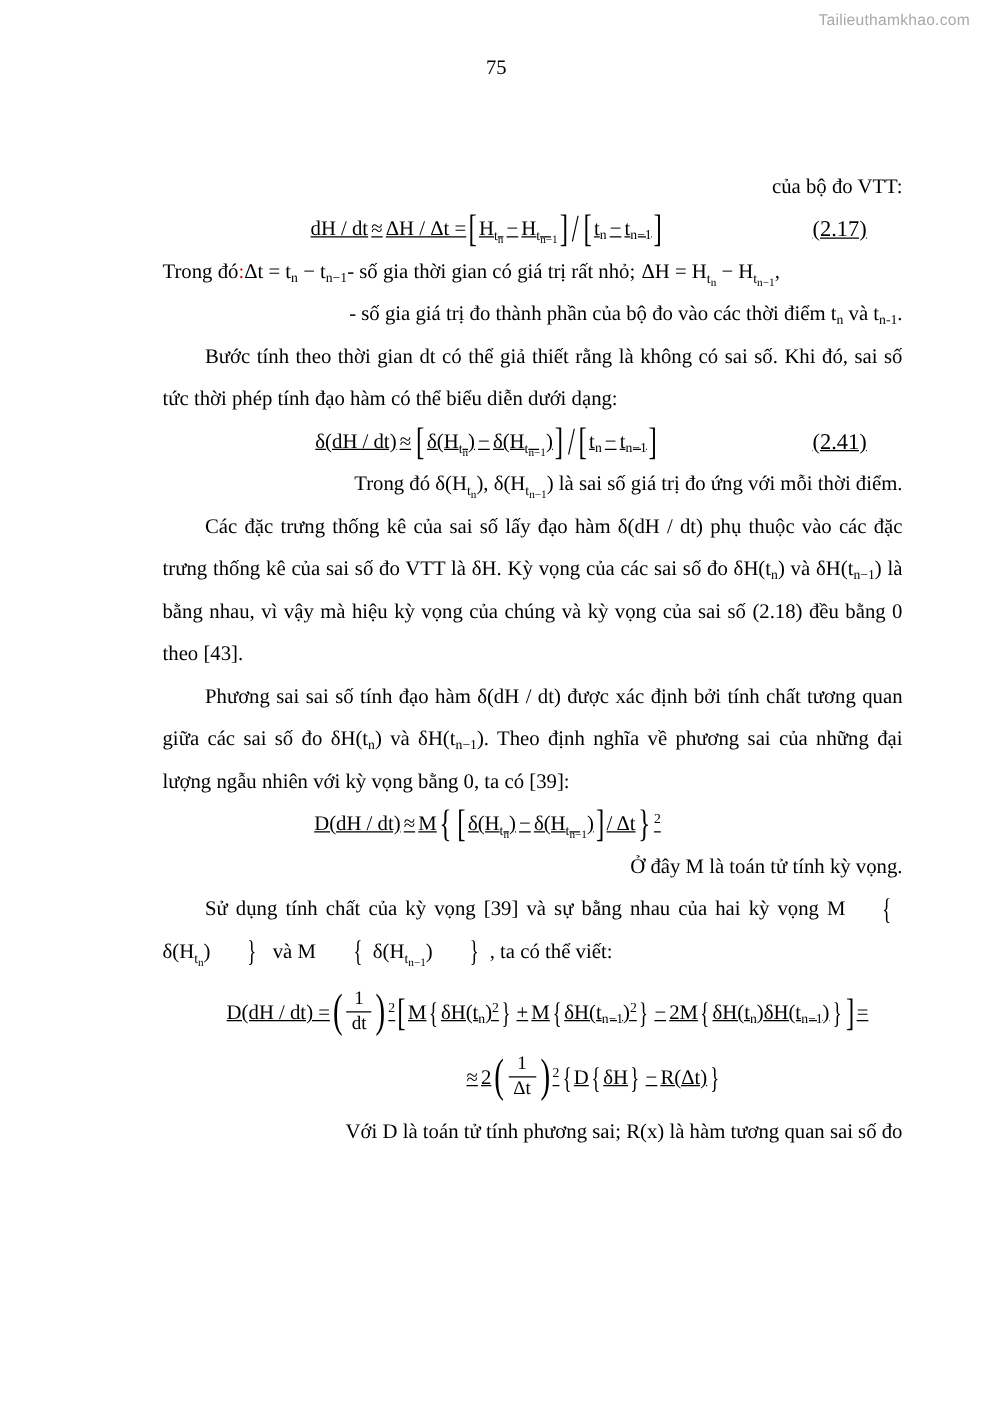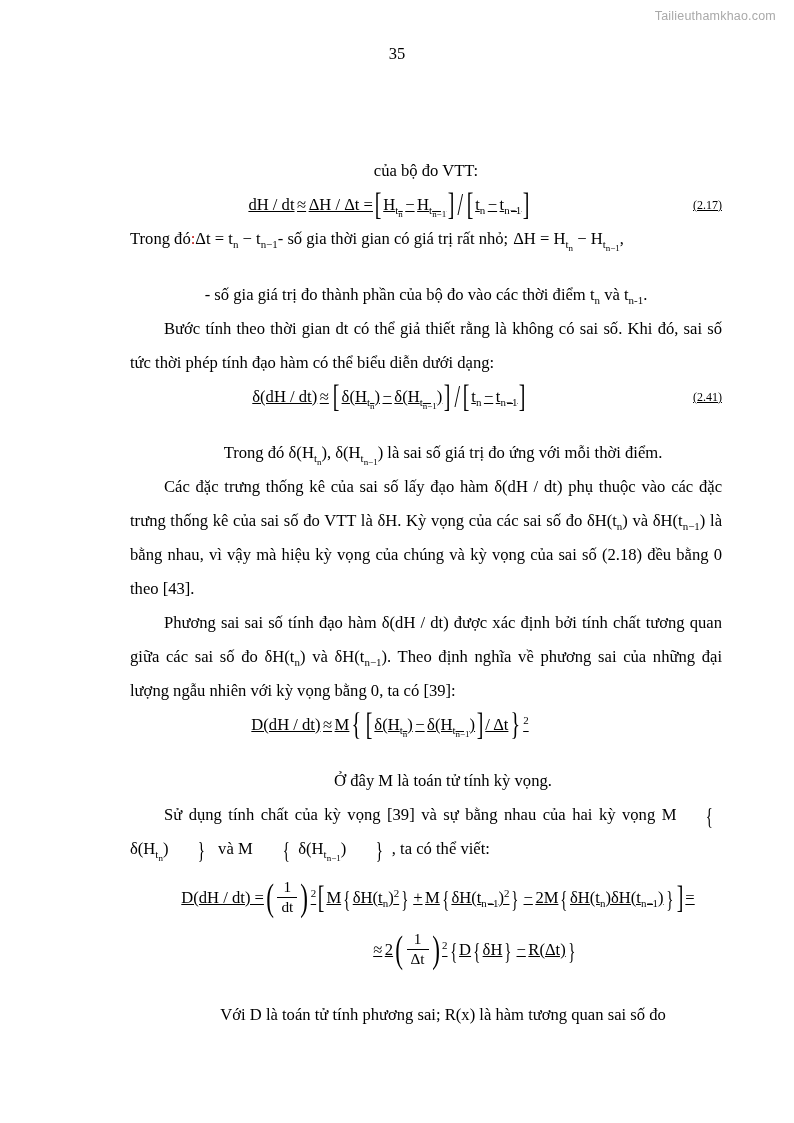--- a/index.html
+++ b/index.html
@@ -45,21 +45,21 @@
     top: 132px;
     width: 592px;
   }
   p {
     margin: 0;
     font-size: 16.6px;
     line-height: 34px;
     text-align: justify;
     text-justify: inter-word;
   }
-  p.nojust { text-align: center; margin-top: 22px; }
+  p.nojust { text-align: right; }
   .indent { text-indent: 34px; }
   .eq {
     margin: 0;
     font-size: 16.6px;
     line-height: 34px;
     position: relative;
     display: block;
     text-decoration: underline;
   }
   .eq-row {
@@ -69,22 +69,22 @@
     line-height: 34px;
   }
   .eq-body {
     flex: 1 1 auto;
     text-align: center;
     white-space: nowrap;
   }
   .eq-num {
     flex: 0 0 auto;
     width: 72px;
-    text-align: right;
-    font-size: 12px;
+    text-align: left;
+    font-size: 18px;
   }
   sub {
     font-size: 0.66em;
     vertical-align: -0.32em;
     line-height: 0;
   }
   sub sub {
     font-size: 0.82em;
     vertical-align: -0.3em;
   }
@@ -146,21 +146,21 @@
   .mspace { display: inline-block; width: 5px; }
   .blockgap { height: 6px; }
 </style>
 </head>
 <body>
 
 <div class="page">
 
   <div class="watermark">Tailieuthamkhao.com</div>
 
-  <div class="page-number">35</div>
+  <div class="page-number">75</div>
 
   <div class="content">
 
     <p class="nojust"><span>của bộ đo VTT:</span></p>
 
     <div class="eq eq-row">
       <span class="eq-body"><span>dH / dt</span><span class="op">≈</span><span>ΔH / Δt =</span><span class="brk-tall">[</span><span>H</span><sub><span>t</span><sub>n</sub></sub><span class="op">−</span><span>H</span><sub><span>t</span><sub>n−1</sub></sub><span class="brk-tall">]</span><span class="brk-tall">/</span><span class="brk-tall">[</span><span>t</span><sub>n</sub><span class="op">−</span><span>t</span><sub>n−1</sub><span class="brk-tall">]</span></span>
       <span class="eq-num">(2.17)</span>
     </div>
 

